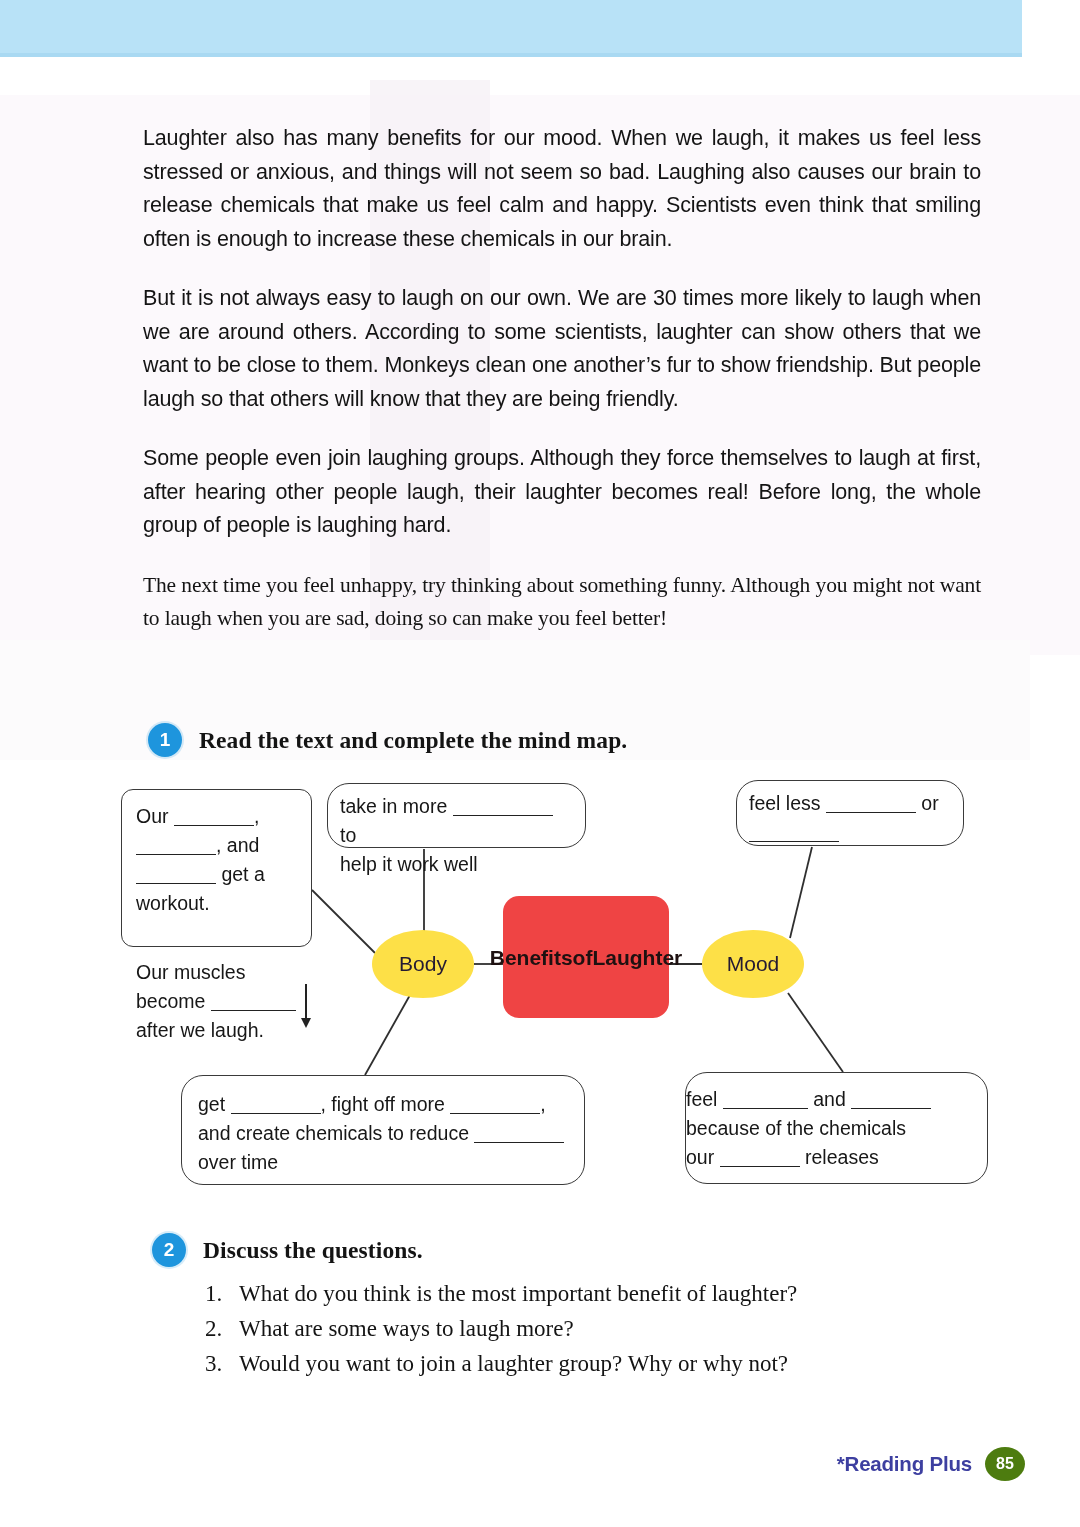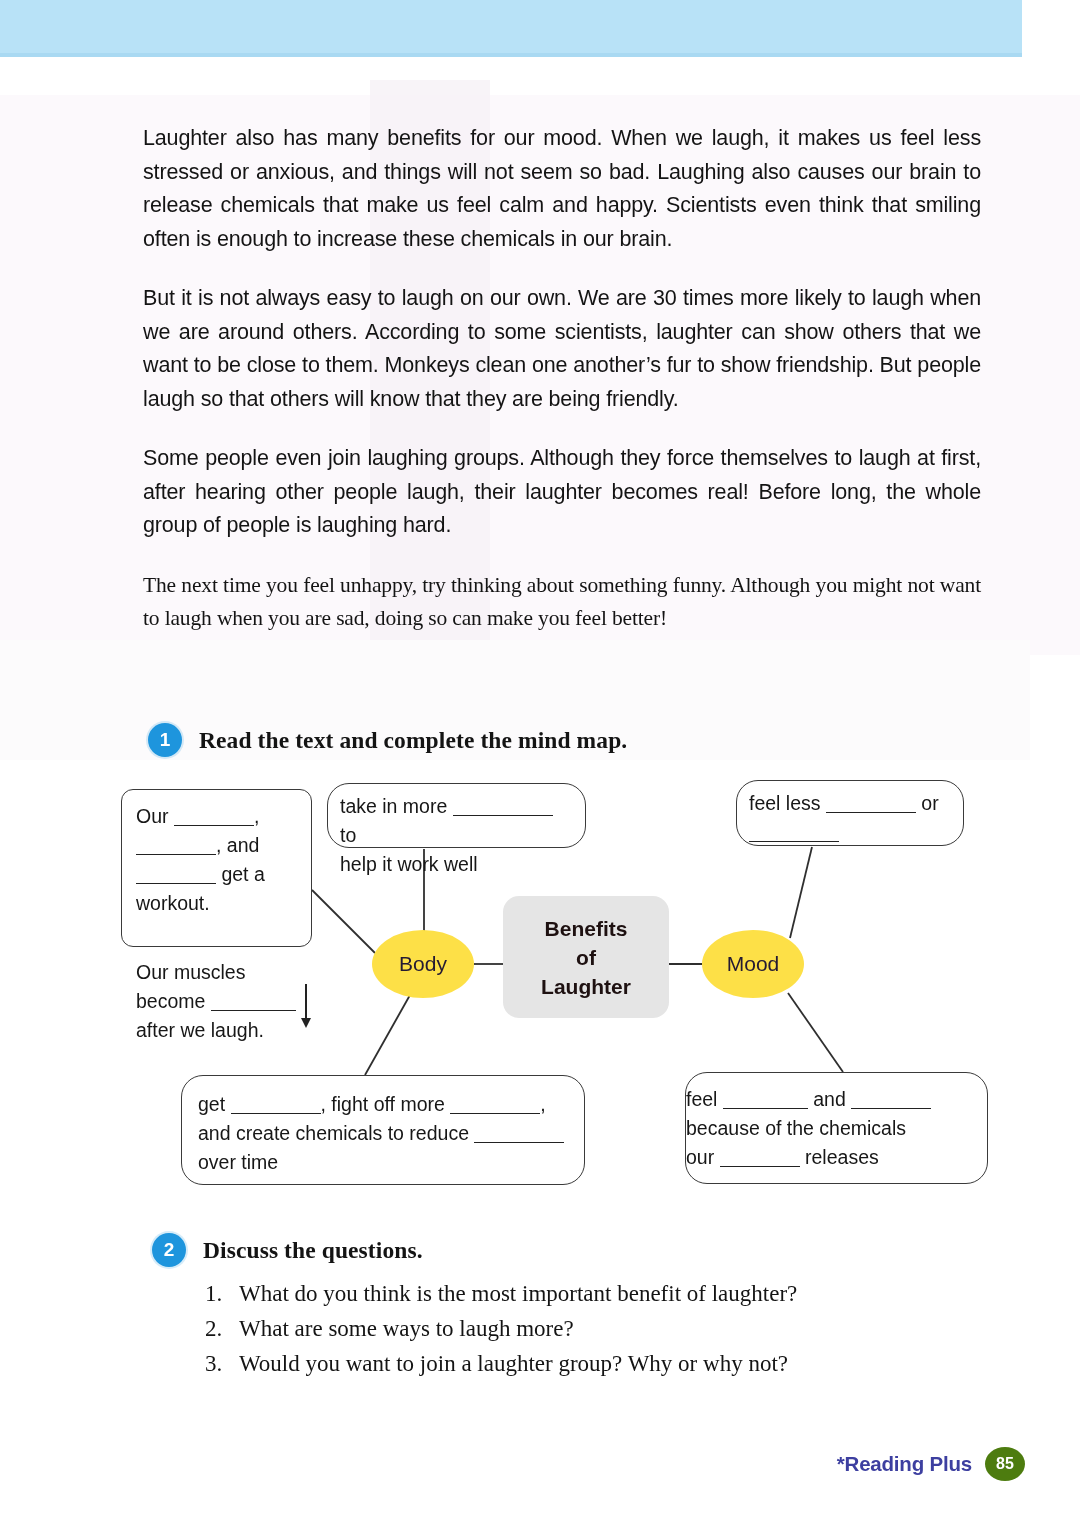--- a/index.html
+++ b/index.html
@@ -165,24 +165,24 @@
     font-size: 21px;
     color: #241a33;
   }
   #node-body { left: 372px; top: 230px; width: 102px; height: 68px; }
   #node-mood { left: 702px; top: 230px; width: 102px; height: 68px; }
 
   #node-center {
     position: absolute;
     left: 503px; top: 196px;
     width: 166px; height: 122px;
-    background: #e5e5e5;
+    background: #ef4444;
     border-radius: 16px;
     display: flex;
-    flex-direction: column;
+    flex-direction: row;
     align-items: center;
     justify-content: center;
     font-weight: bold;
     font-size: 21px;
     line-height: 29px;
     color: #1e1111;
     text-align: center;
   }
 
   

